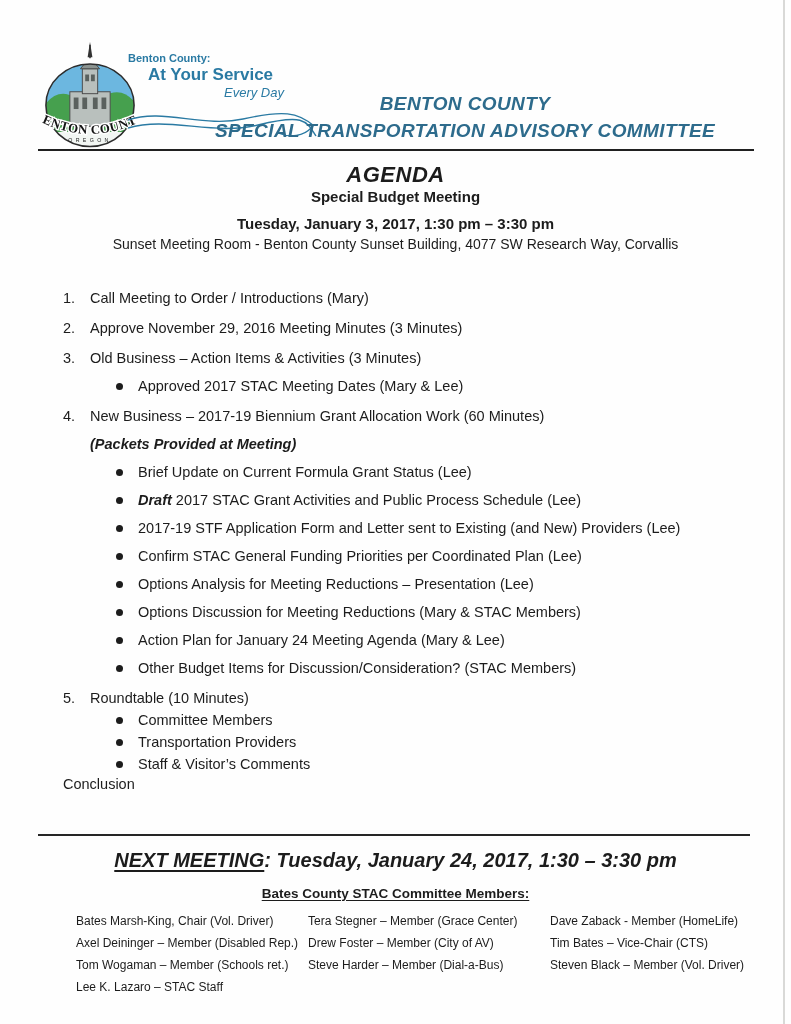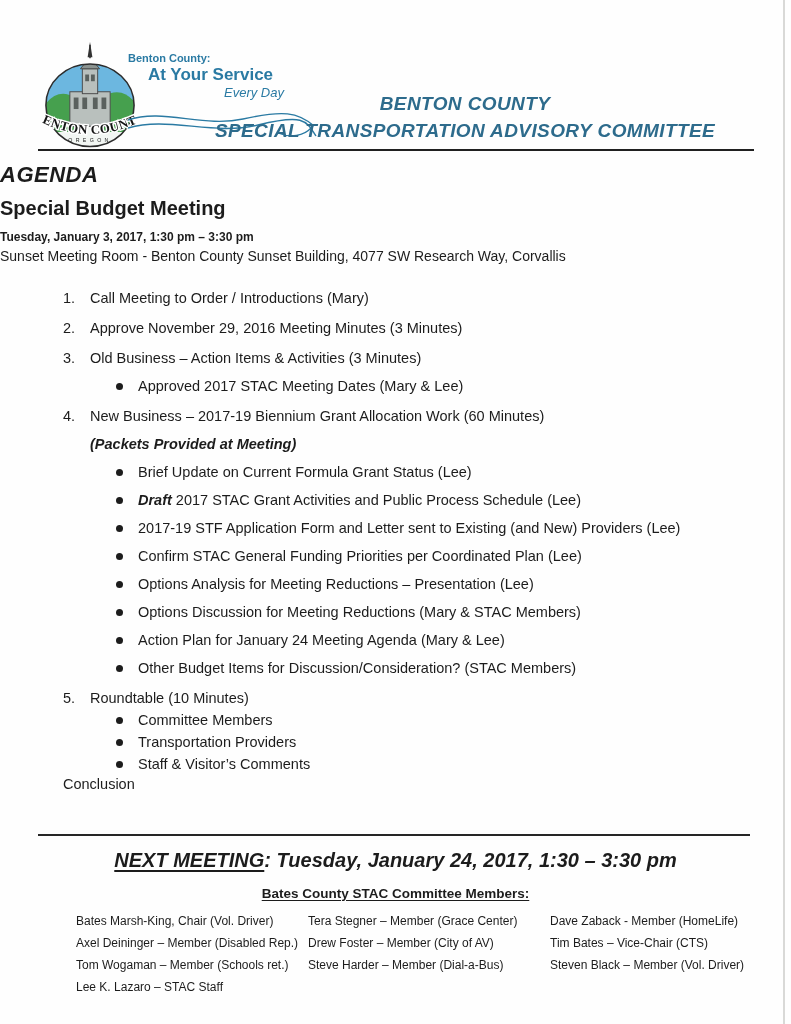--- a/index.html
+++ b/index.html
@@ -32,24 +32,24 @@
     text-align: center; color: #2d6b8c;
     font-weight: bold; font-style: italic;
     font-size: 19px; line-height: 27px; letter-spacing: 0.4px;
   }
   .header-rule {
     position: absolute; left: 38px; top: 149px; width: 716px; height: 2px;
     background: #202020;
   }
 
   
-  .meeting-block { position: absolute; left: 0; top: 162px; width: 791px; }
+  .meeting-block { position: absolute; left: 0; top: 162px; width: 791px; text-align: center; }
   .agenda-heading { font-size: 22px; font-weight: bold; font-style: italic; letter-spacing: 0.5px; }
-  .meeting-subtitle { font-size: 20px; font-weight: bold; margin-top: 9px; }
-  .meeting-datetime { font-size: 12px; font-weight: bold; margin-top: 10px; }
+  .meeting-subtitle { font-size: 15px; font-weight: bold; margin-top: 0; }
+  .meeting-datetime { font-size: 15px; font-weight: bold; margin-top: 10px; }
   .meeting-location { font-size: 14px; font-weight: normal; margin-top: 4px; }
 
   
   .agenda-list { position: absolute; left: 63px; top: 288px; width: 700px; font-size: 14.5px; line-height: 20px; }
   .row-item { display: flex; margin-top: 10px; }
   .row-item:first-child { margin-top: 0; }
   .num { width: 27px; flex: none; }
   .row-note { margin: 8px 0 0 27px; font-weight: bold; font-style: italic; }
   .row-bullet { display: flex; margin: 8px 0 0 53px; }
   .row-bullet.tight { margin-top: 2px; }

